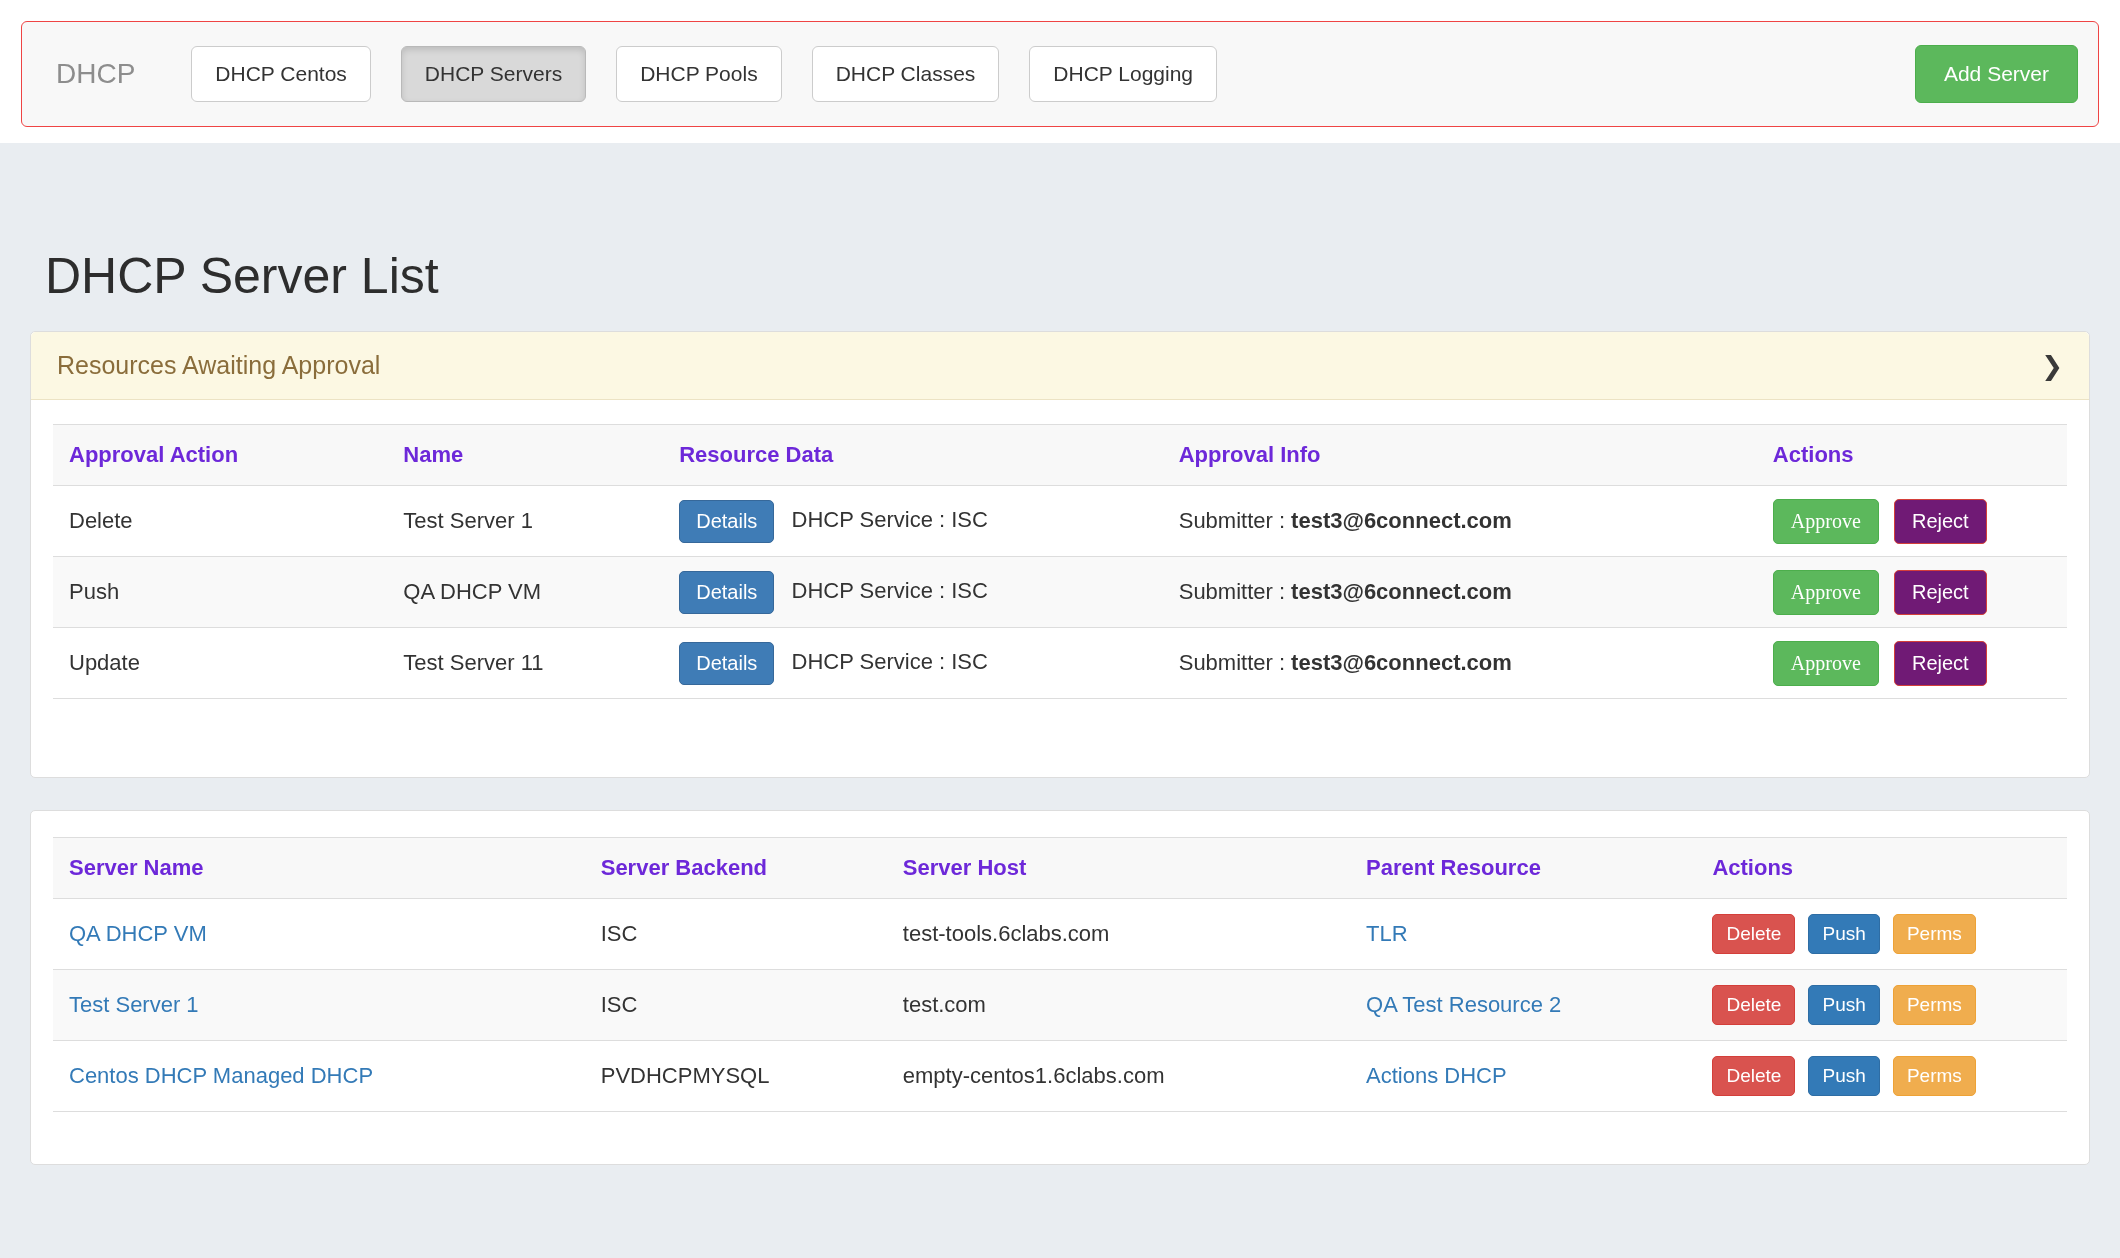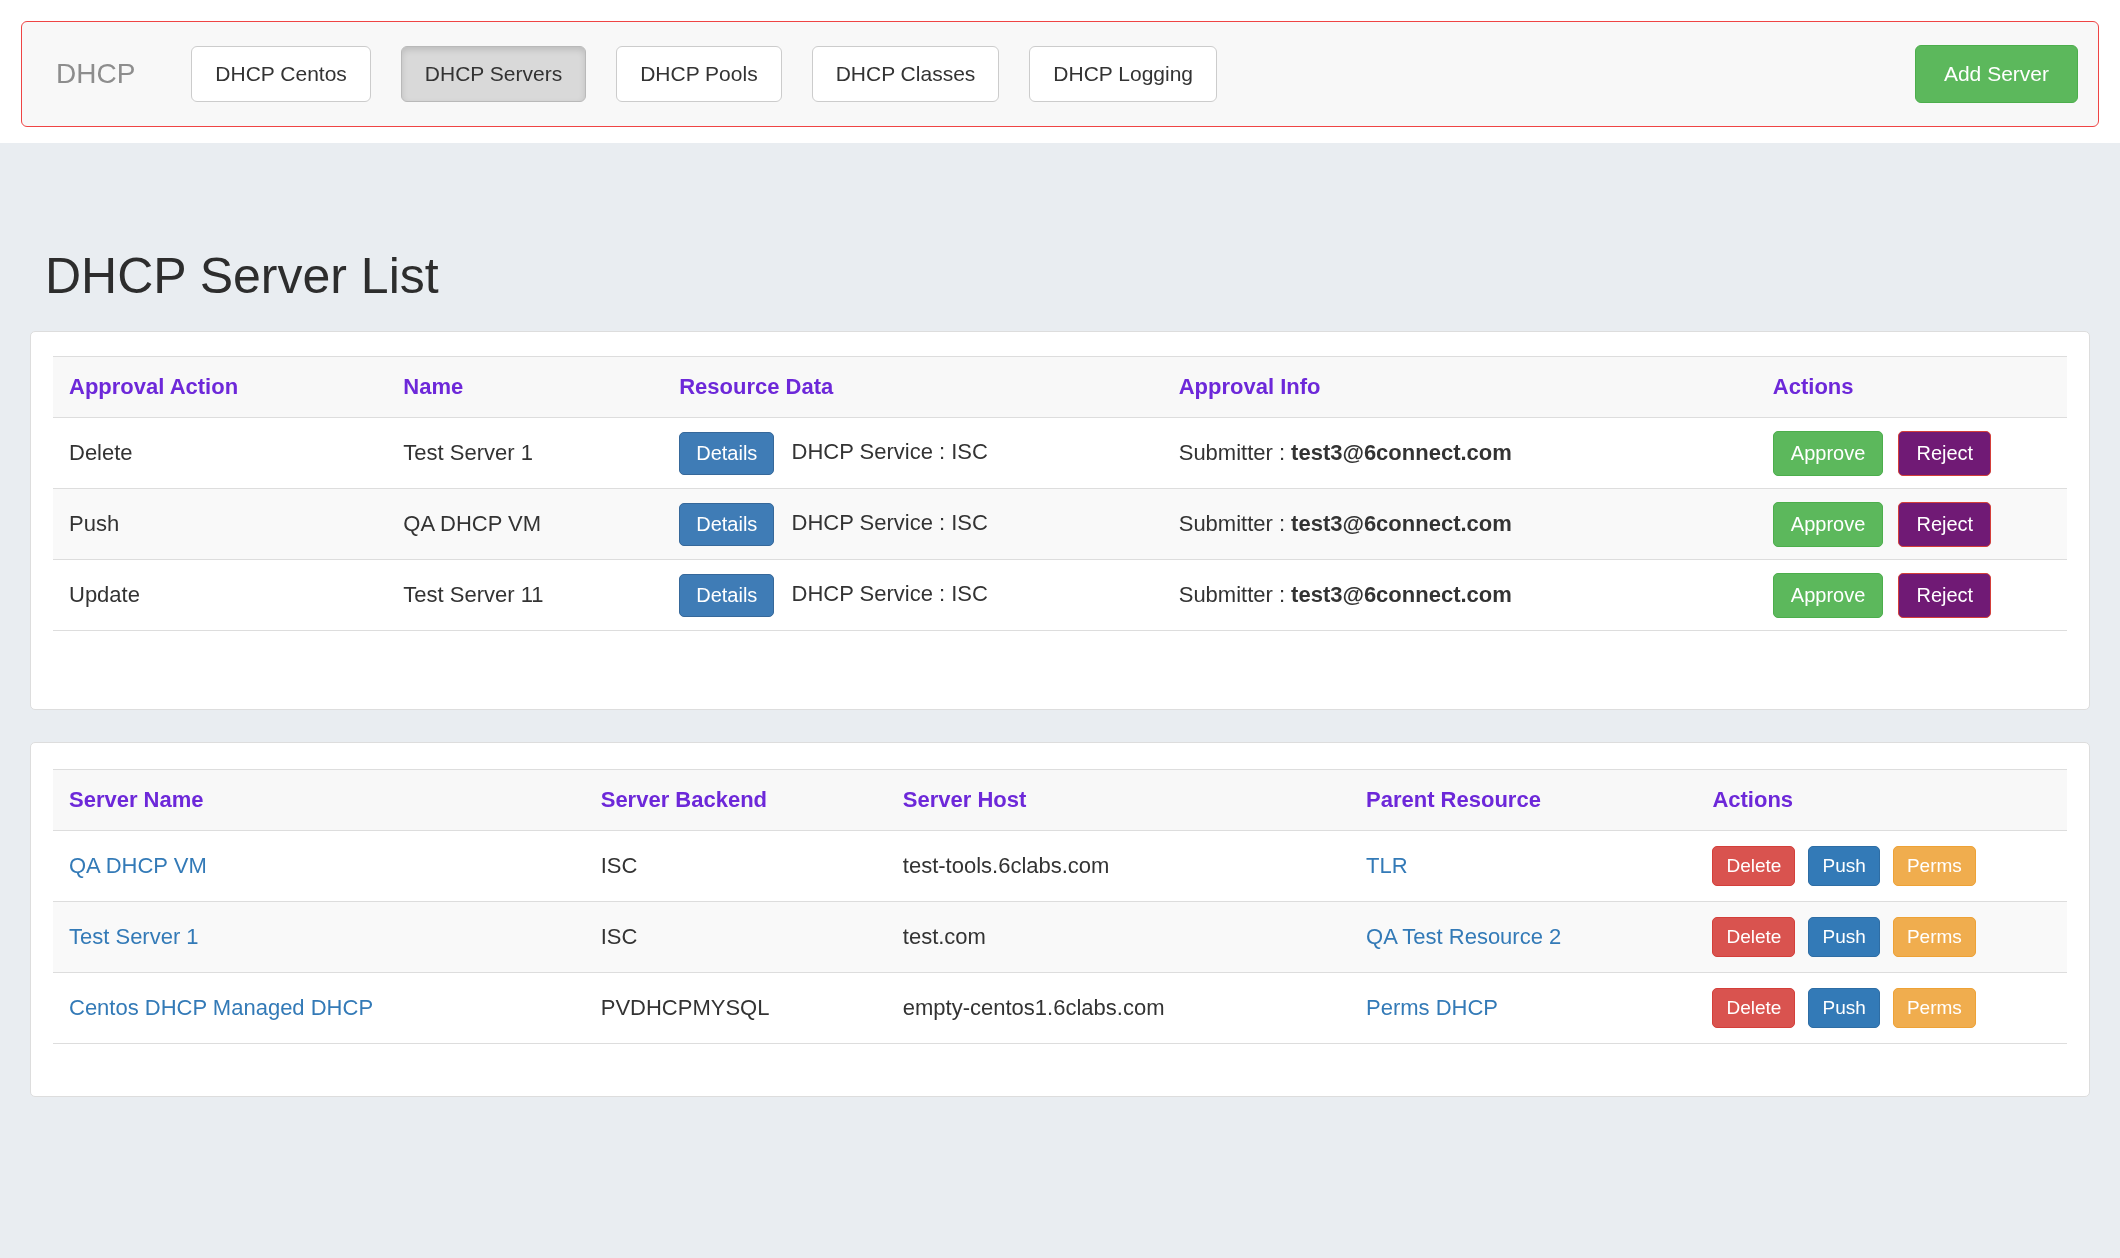--- a/index.html
+++ b/index.html
@@ -103,21 +103,21 @@
     height: 71px;
     border-bottom: 1px solid #ddd;
     vertical-align: middle;
     overflow: hidden;
   }
   tbody tr:nth-child(even) { background: #f9f9f9; }
   th:first-child, td:first-child { padding-left: 16px; }
   a { color: #337ab7; text-decoration: none; cursor: pointer; }
 
   .btn-details { background: #3f7cb6; border-color: #36689a; font-size: 20px; padding: 9px 16px; margin-right: 11px; }
-  .btn-approve { background: #5cb85c; border-color: #4cae4c; font-size: 20px; padding: 10px 17px; margin-right: 9px; }
+  .btn-approve { background: #5cb85c; border-color: #4cae4c; font-size: 20px; padding: 10px 17px; margin-right: 9px; font-family: Liberation Serif, serif; }
   .btn-reject  { background: #701a75; border-color: #d43f3a; font-size: 20px; padding: 10px 17px; }
   .btn-delete  { background: #d9534f; border-color: #d43f3a; font-size: 19px; padding: 8px 13px; margin-right: 7px; }
   .btn-push    { background: #337ab7; border-color: #2e6da4; font-size: 19px; padding: 8px 13px; margin-right: 7px; }
   .btn-perms   { background: #f0ad4e; border-color: #eea236; font-size: 19px; padding: 8px 13px; }
 
   .submitter b { font-weight: bold; }
   .submitter .lbl { margin-right: 6px; }
 </style>
 </head>
 <body>
@@ -133,20 +133,24 @@
     <span class="spacer"></span>
     <button class="btn btn-add">Add Server</button>
   </div>
 </div>
 
 <div class="page">
 
   <h1>DHCP Server List</h1>
 
   <div class="panel panel-approval">
+    <div class="panel-heading">
+      <span>Resources Awaiting Approval</span>
+      <span class="chev">❯</span>
+    </div>
     <div class="panel-body">
       <table>
         <colgroup>
           <col style="width:16.7%">
             <col style="width:13.7%">
             <col style="width:24.8%">
             <col style="width:29.5%">
             <col style="width:15.3%">
         </colgroup>
         <thead>
@@ -248,21 +252,21 @@
             <td>
               <button class="btn btn-delete">Delete</button>
               <button class="btn btn-push">Push</button>
               <button class="btn btn-perms">Perms</button>
             </td>
           </tr>
           <tr>
             <td><a>Centos DHCP Managed DHCP</a></td>
             <td>PVDHCPMYSQL</td>
             <td>empty-centos1.6clabs.com</td>
-            <td><a>Perms DHCP</a></td>
+            <td><a>Actions DHCP</a></td>
             <td>
               <button class="btn btn-delete">Delete</button>
               <button class="btn btn-push">Push</button>
               <button class="btn btn-perms">Perms</button>
             </td>
           </tr>
         </tbody>
       </table>
     </div>
   </div>

